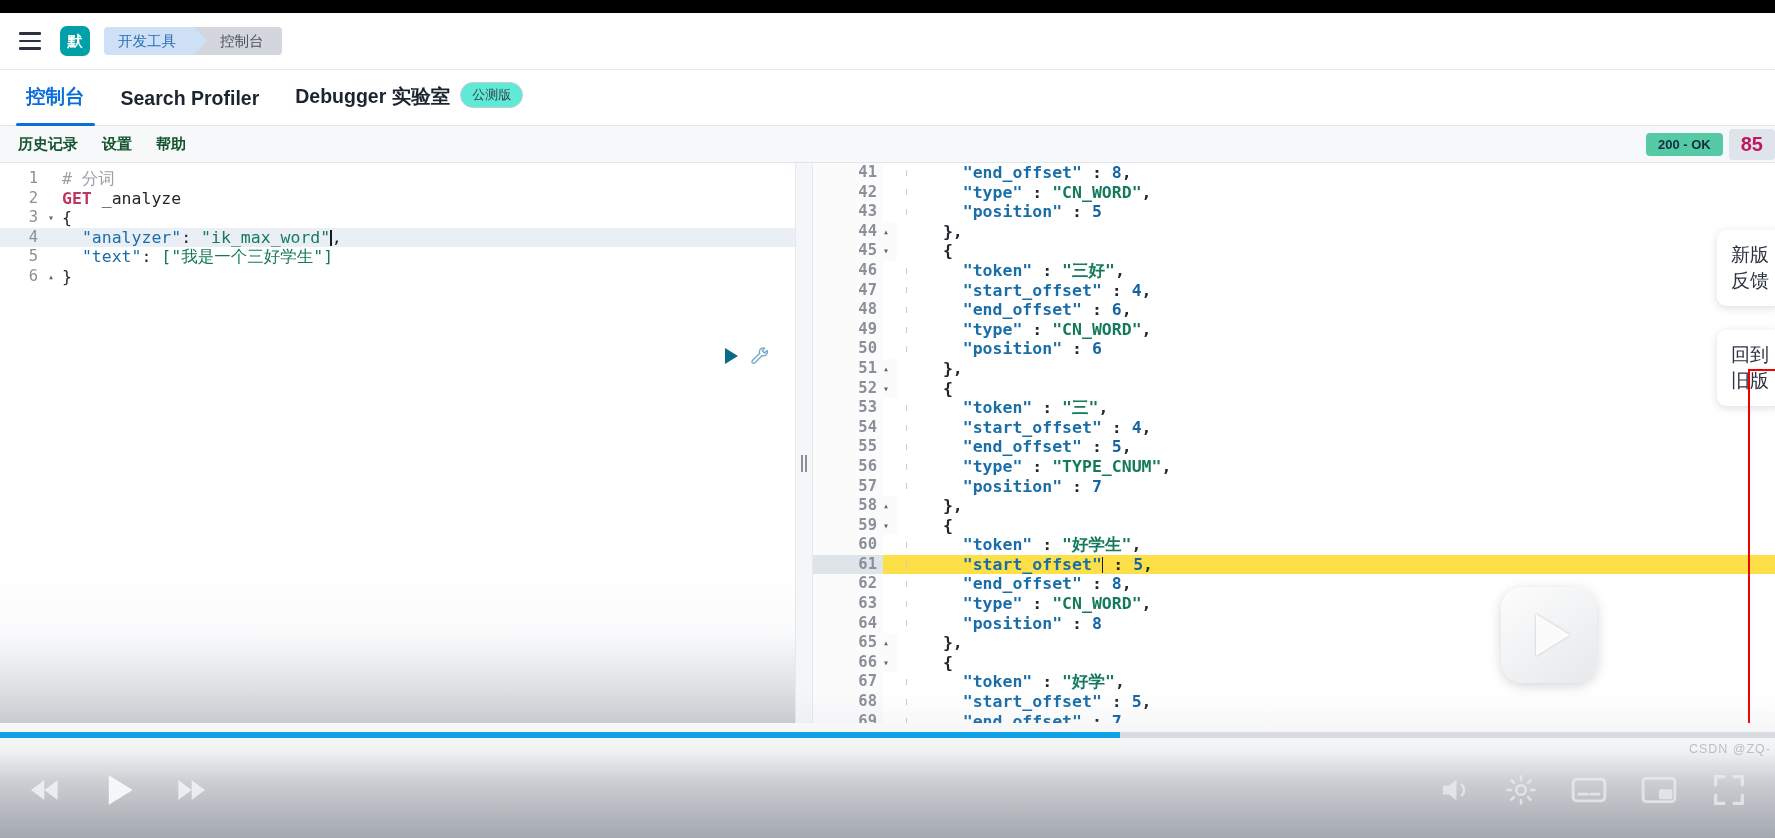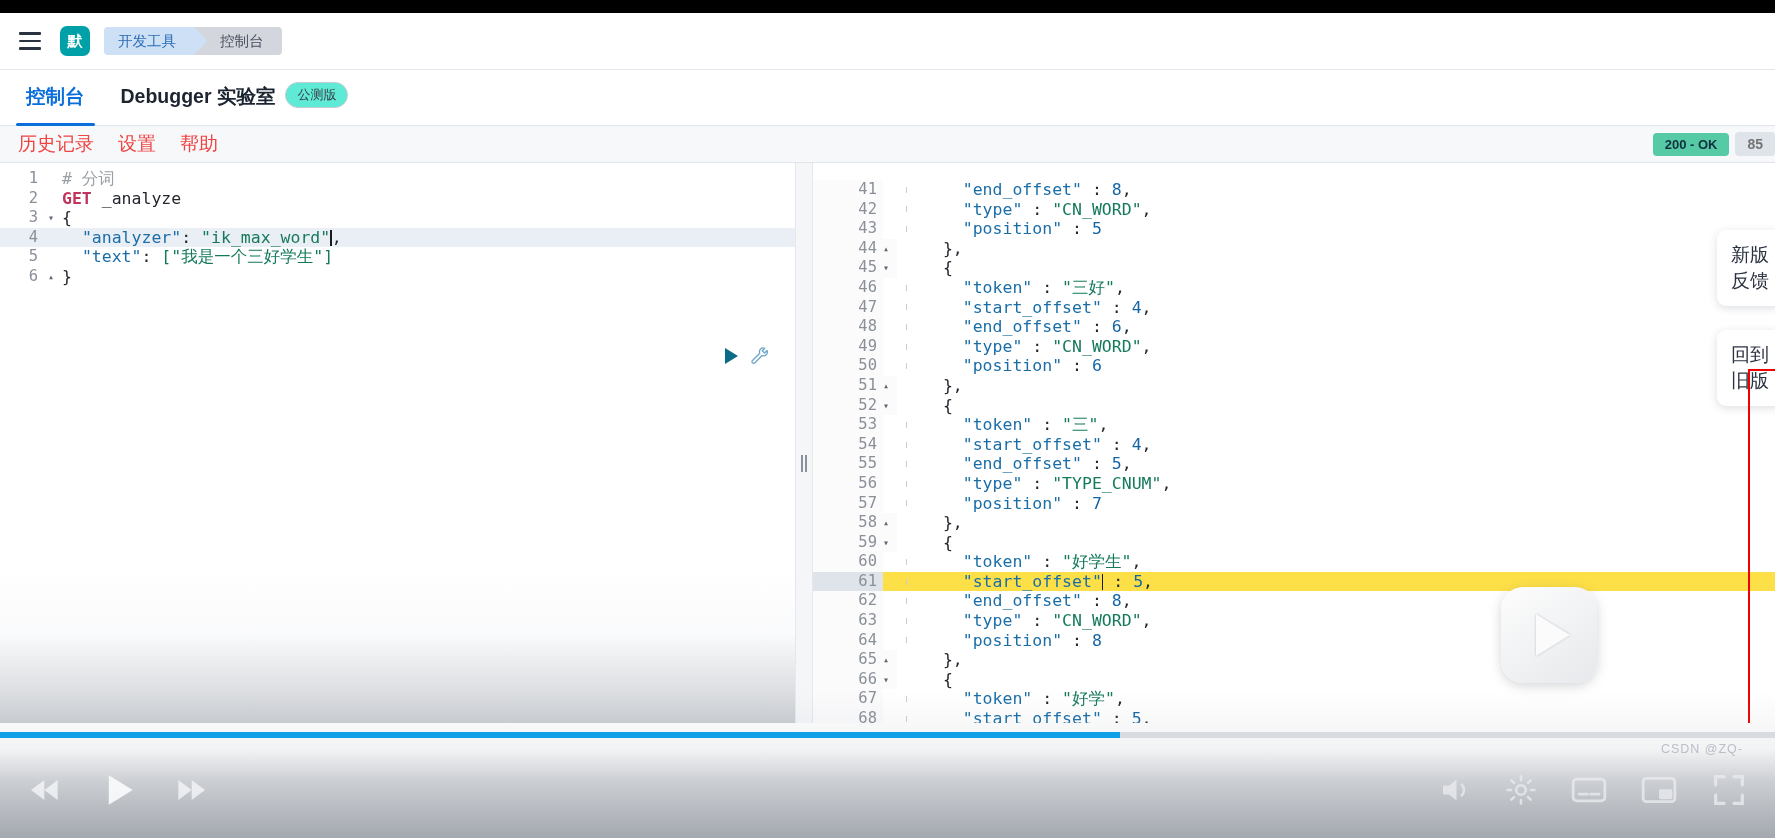--- a/index.html
+++ b/index.html
@@ -62,29 +62,29 @@
     font-size:13px;font-weight:normal;color:#3b4350;background:#5eead4;
     border:1px solid #c7cbd4;border-radius:13px;padding:3px 11px;position:relative;top:-2px;
   }
 
   
   .sub-toolbar{
     position:absolute;top:126px;left:0;width:1775px;height:37px;
     background:#f7f8fa;border-bottom:1px solid #e1e4ea;
     display:flex;align-items:center;box-sizing:border-box;
   }
-  .sub-item{font-size:19px;font-weight:normal;color:#ef4444;padding:0 12px;cursor:pointer;}
+  .sub-item{font-size:15px;font-weight:bold;color:#14532d;padding:0 12px;cursor:pointer;}
   .sub-item:first-child{margin-left:6px;}
   .status-group{margin-left:auto;display:flex;align-items:center;gap:6px;padding-right:0px;}
   .status-ok{
     background:#56c9a5;color:#10303f;font-size:13px;font-weight:bold;
     padding:4px 12px;border-radius:4px;white-space:nowrap;
   }
   .status-time{
-    background:#dfe3ea;color:#737373;font-size:14px;font-weight:bold;
+    background:#dfe3ea;color:#be185d;font-size:20px;font-weight:bold;
     padding:4px 12px;border-radius:4px;white-space:nowrap;
   }
 
   
   .editor-wrap{position:absolute;top:163px;left:0;width:1775px;height:560px;background:#fff;display:flex;}
   .pane-left{width:795px;position:relative;background:#fff;overflow:hidden;}
   .pane-divider{width:16px;background:#f5f6f8;position:relative;border-left:1px solid #e6e8ed;border-right:1px solid #e6e8ed;}
   .pane-divider .grip{
     position:absolute;top:292px;left:50%;transform:translateX(-50%);
     width:6px;height:17px;display:flex;gap:2px;
@@ -123,21 +123,21 @@
   }
   .wrench{width:20px;height:20px;cursor:pointer;}
 
   .left-fade{
     position:absolute;left:0;top:0;width:795px;height:560px;
     background:linear-gradient(to bottom, rgba(255,255,255,0) 72%, rgba(246,247,249,0.55) 84%, rgba(186,190,196,0.75) 100%);
     pointer-events:none;
   }
 
   
-  .right-rows{position:absolute;top:17px;left:0;right:0;}
+  .right-rows{position:absolute;top:0px;left:0;right:0;font-weight:bold;}
   .resp-row{display:flex;height:19.6px;align-items:center;white-space:pre;}
   .resp-gutter{
     width:70px;min-width:70px;text-align:right;padding-right:6px;box-sizing:border-box;
     color:#8a9099;font-size:15.5px;user-select:none;background:#fbfbfc;
   }
   .resp-fold{width:14px;min-width:14px;color:#5e6673;font-size:10px;text-align:left;background:#fbfbfc;}
   .resp-bar{width:24px;min-width:24px;background:#fff;position:relative;}
   .resp-bar.guide:after{content:"";position:absolute;left:9px;top:-3px;bottom:-3px;width:1px;background:#c8ccd3;}
   .resp-text{padding-left:2px;}
   .resp-row.hl{background:#fde047;}
@@ -179,21 +179,21 @@
   .big-play{
     position:absolute;right:178px;bottom:155px;width:96px;height:96px;border-radius:22px;
     background:linear-gradient(145deg,#fdfdfd,#e6e8eb);box-shadow:0 3px 12px rgba(60,66,78,0.22);
     display:flex;align-items:center;justify-content:center;z-index:34;cursor:pointer;
   }
   .big-play .tri{
     width:0;height:0;border-left:34px solid #fbfbfc;border-top:21px solid transparent;border-bottom:21px solid transparent;
     filter:drop-shadow(0 0 1px #b9bdc4);margin-left:8px;
   }
   .watermark{
-    position:absolute;right:32px;bottom:82px;font-size:12.5px;color:#b9bec7;z-index:35;letter-spacing:1px;
+    position:absolute;right:4px;bottom:82px;font-size:12.5px;color:#b9bec7;z-index:35;letter-spacing:1px;
   }
 </style>
 </head>
 <body>
 
 <div id="app">
 
   <div class="top-strip"></div>
 
   <div class="global-header">
@@ -205,20 +205,23 @@
     <div class="space-avatar">默</div>
     <div class="breadcrumbs">
       <div class="crumb first">开发工具</div>
       <div class="crumb second">控制台</div>
     </div>
   </div>
 
   <div class="tabs-row">
     <div class="tab active">
       <span>控制台</span>
+    </div>
+    <div class="tab">
+      <span>Search Profiler</span>
     </div>
     <div class="tab">
       <span>Debugger 实验室</span>
       <span class="beta-badge">公测版</span>
     </div>
   </div>
 
   <div class="sub-toolbar">
     <div class="sub-item">历史记录</div>
     <div class="sub-item">设置</div>

